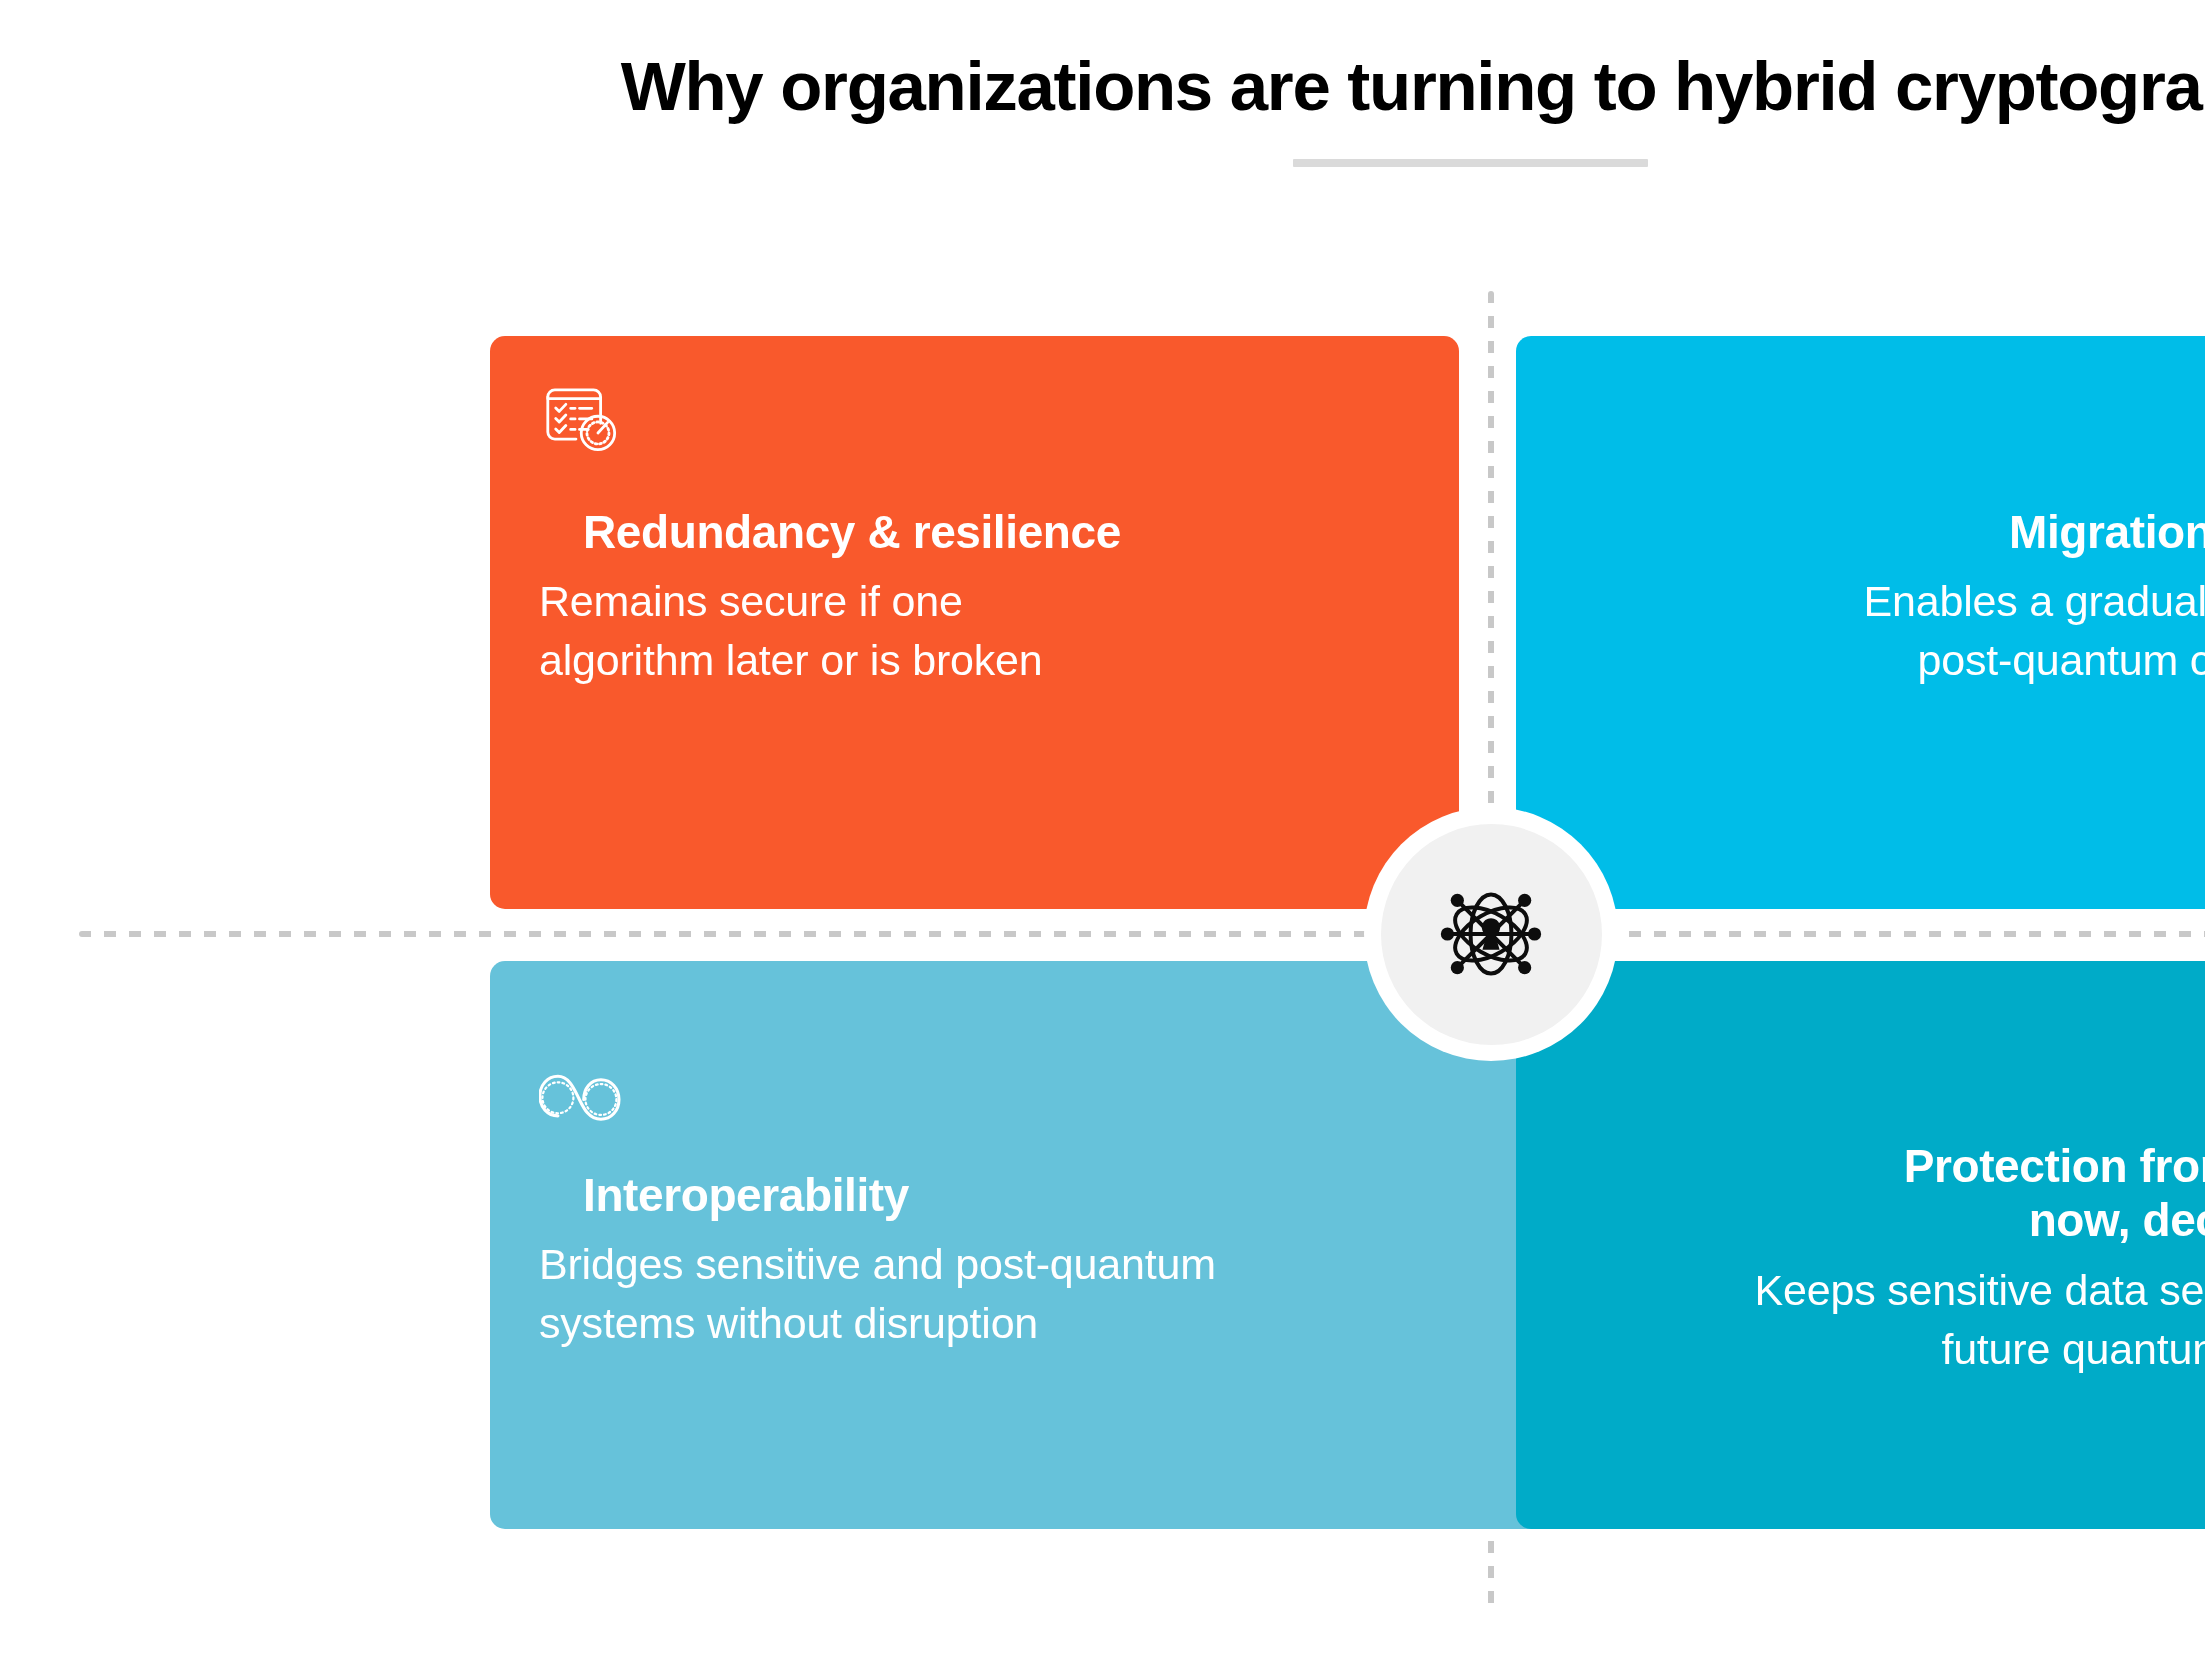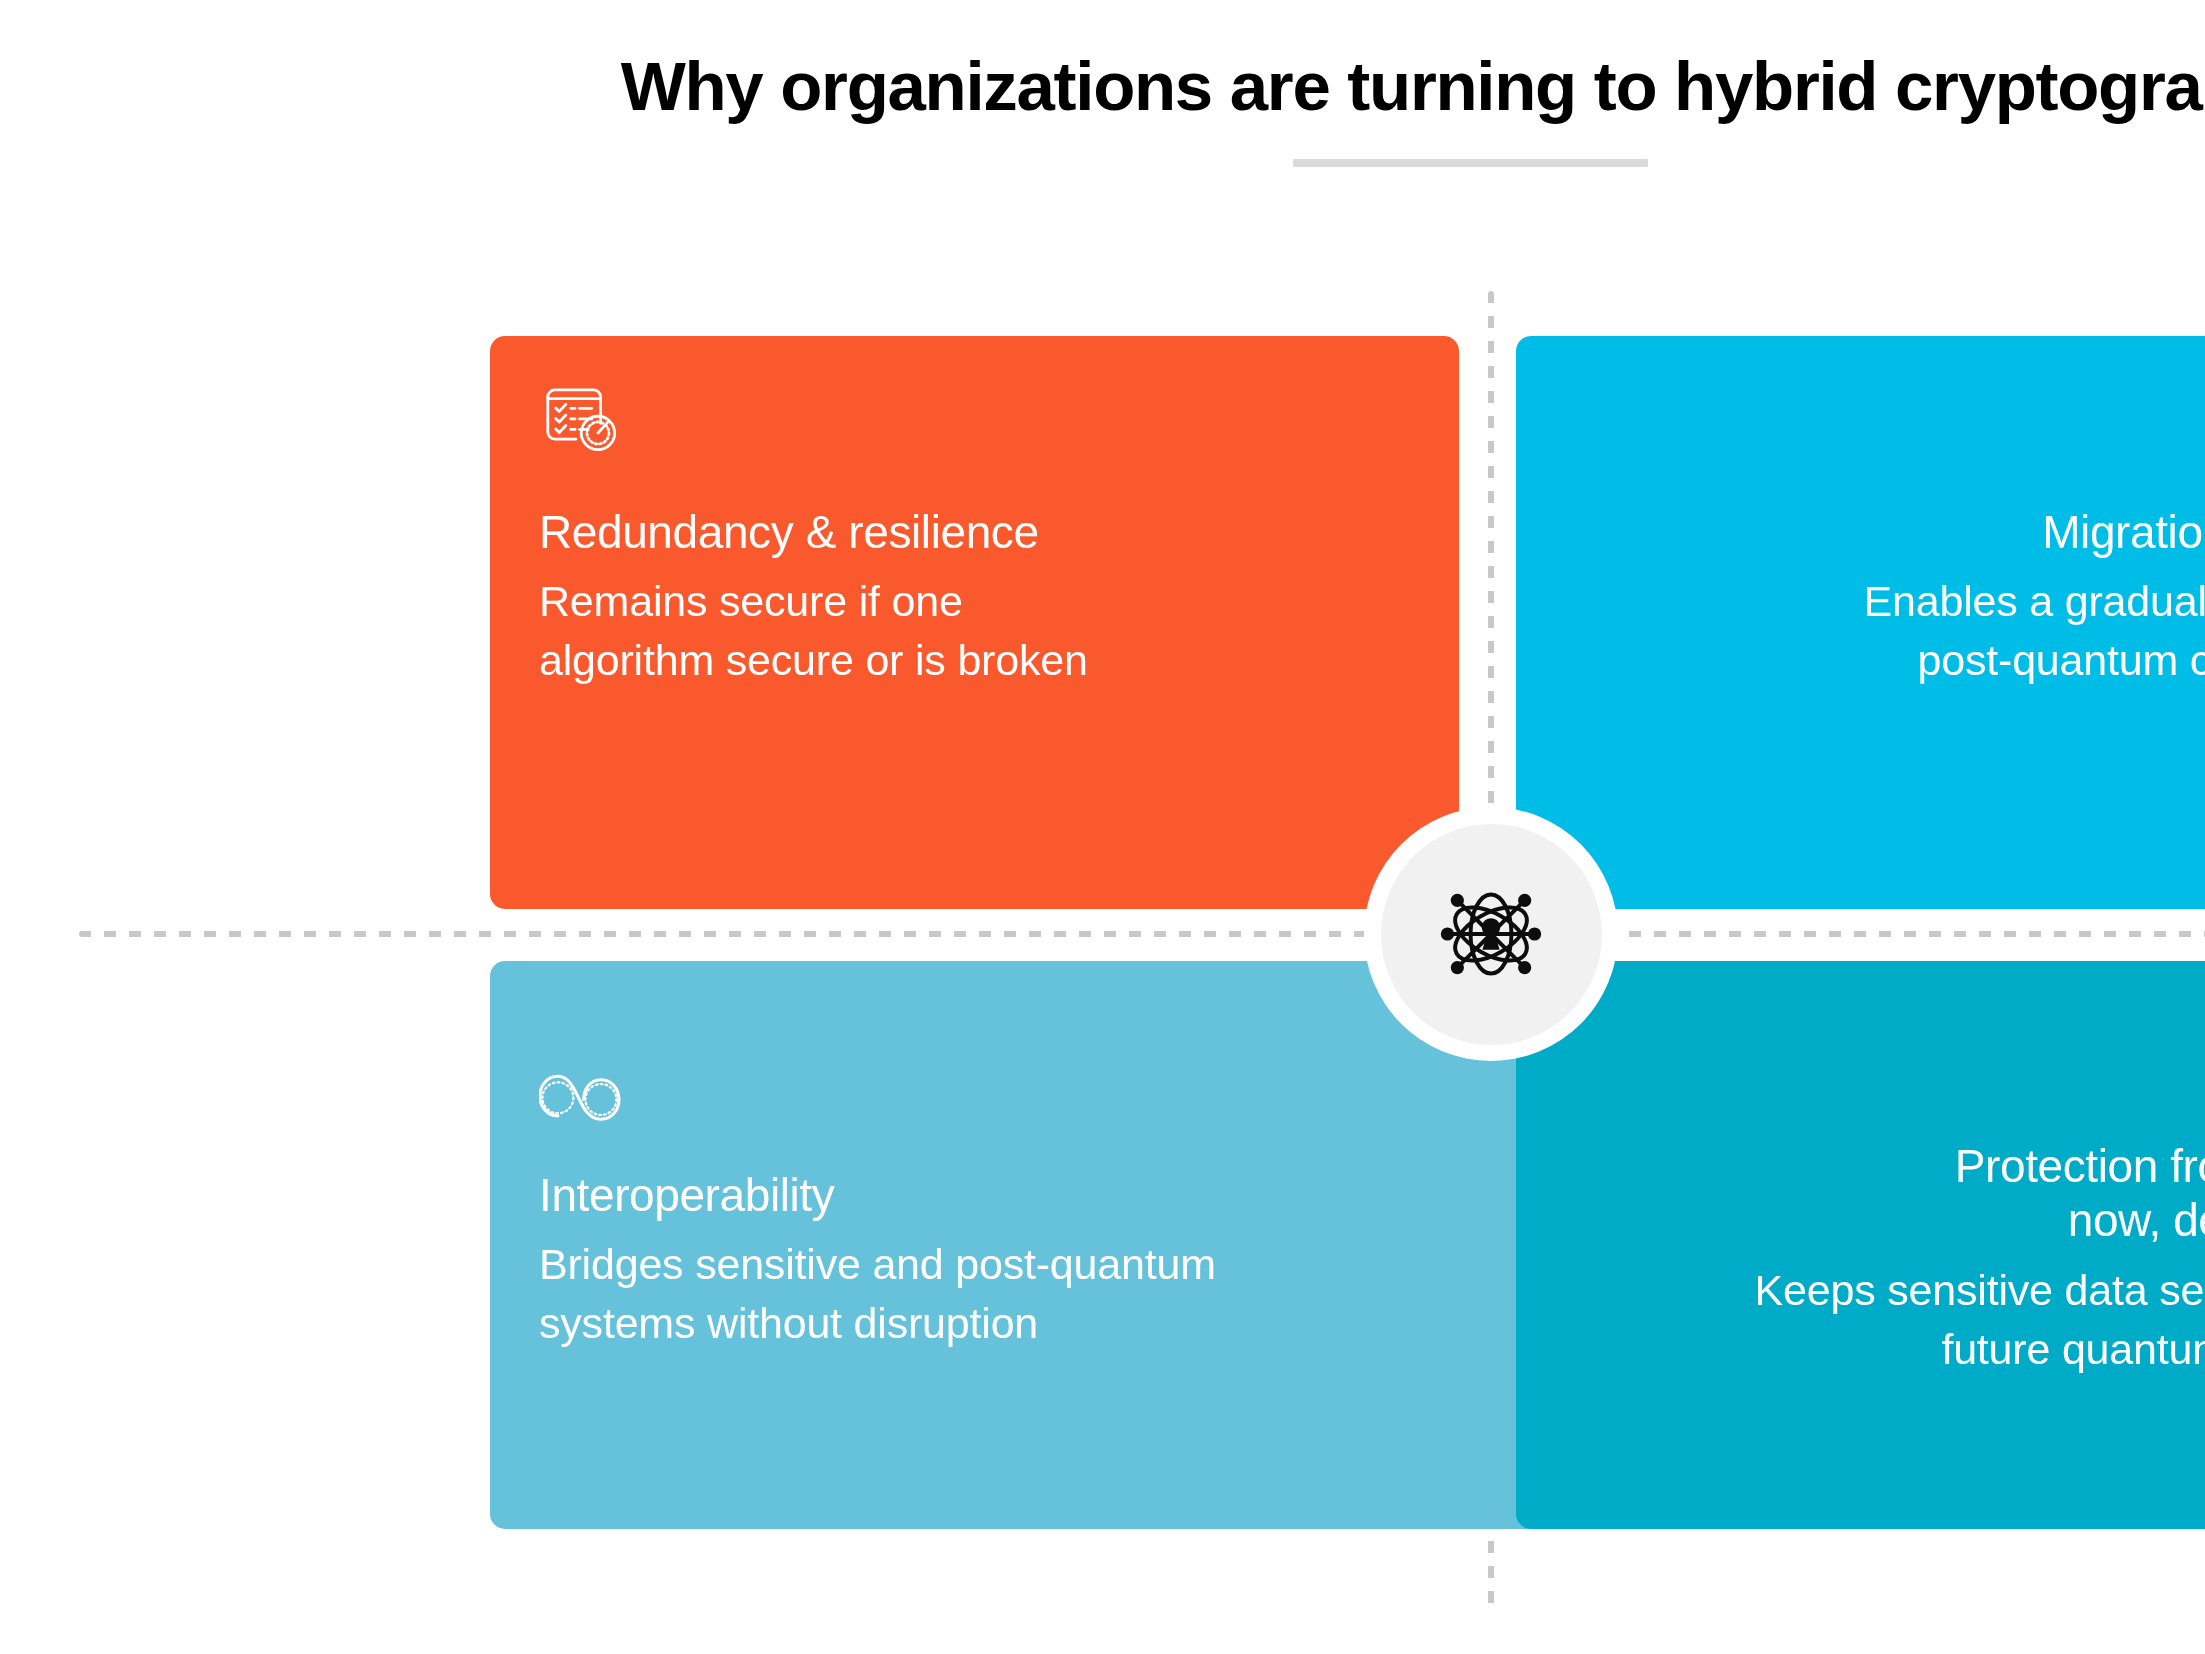--- a/index.html
+++ b/index.html
@@ -80,24 +80,25 @@
   }
 
   .card-icon {
     height: 101px;
     display: flex;
     align-items: flex-start;
   }
 
   .card-title {
     font-size: 46px;
-    font-weight: 400;
+    font-weight: 700;
     color: #ffffff;
     line-height: 1.18;
     letter-spacing: -0.4px;
+    margin-left: 44px;
   }
 
   .card-body {
     font-size: 43px;
     font-weight: 400;
     color: #ffffff;
     line-height: 1.38;
     letter-spacing: -0.2px;
     margin-top: 13.2px;
   }
@@ -209,21 +210,21 @@
         <path d="M36 47h5M46 47h14"></path>
         <path d="M36 59h5M46 59h10"></path>
         <circle cx="67" cy="63" r="19"></circle>
         <circle cx="67" cy="63" r="12.5" stroke-dasharray="2 3.2"></circle>
         <path d="M67 63l11-12"></path>
       </svg>
     </div>
     <div class="card-title nowrap">Redundancy &amp; resilience</div>
     <div class="card-body">
       <div>Remains secure if one</div>
-      <div>algorithm secure or is broken</div>
+      <div>algorithm later or is broken</div>
     </div>
   </div>
 
   <div class="card card-migration">
     <div class="card-icon">
       
     </div>
     <div class="card-title nowrap">Migration readiness</div>
     <div class="card-body">
       <div>Enables a gradual shift toward</div>

